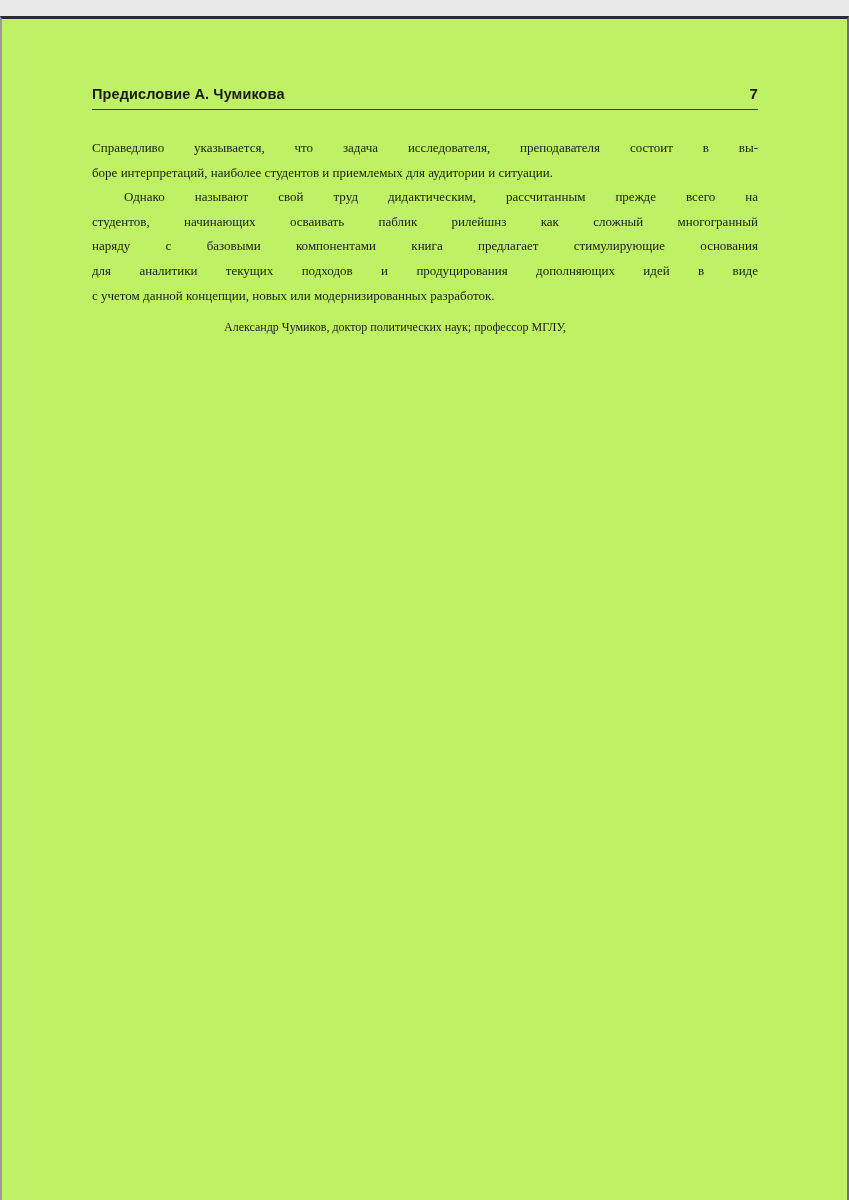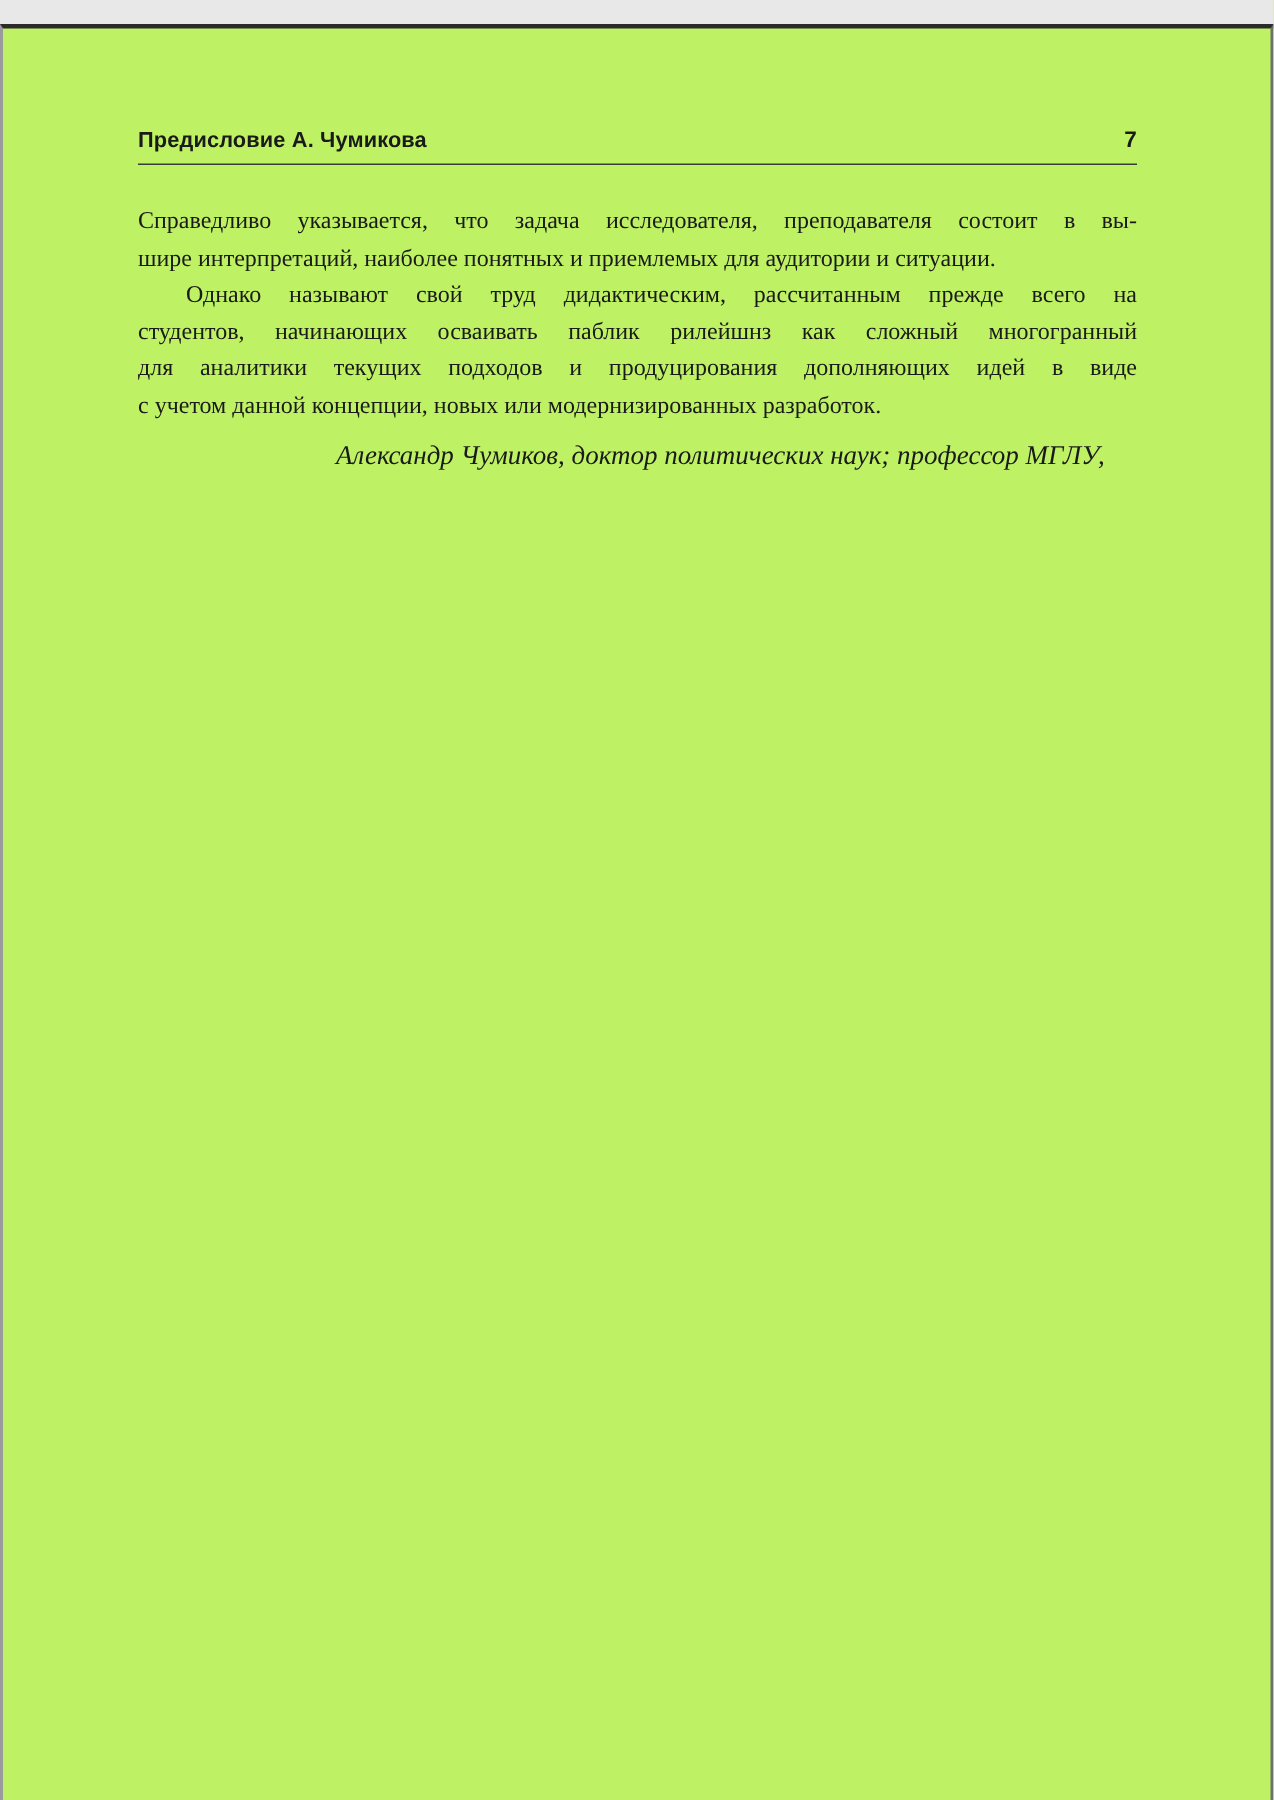--- a/index.html
+++ b/index.html
@@ -41,42 +41,41 @@
     }
     .header-rule {
       margin-top: 7px;
       border: 0;
       border-top: 1.5px solid #3a3a3a;
       height: 0;
     }
     .body-text {
       margin-top: 26px;
       font-family: "Liberation Serif", serif;
-      font-size: 16px;
+      font-size: 13px;
       color: #1a1a1a;
     }
     .paragraph { margin: 0; }
     .line {
       line-height: 24.6px;
       text-align: justify;
       text-align-last: justify;
       white-space: normal;
     }
     .line.last {
       text-align-last: left;
     }
     .paragraph.indent .line:first-child {
       text-indent: 32px;
     }
     .signature {
       margin-top: 7px;
       margin-left: 132px;
       font-family: "Liberation Serif", serif;
-      font-style: italic;
-      font-size: 18px;
+      font-size: 12px;
       color: #1a1a1a;
     }
     .signature .line {
       line-height: 24.3px;
       text-align: left;
       text-align-last: left;
     }
   </style>
 </head>
 <body>
@@ -87,25 +86,26 @@
     <div class="header">
       <span class="header-title">Предисловие А. Чумикова</span>
       <span class="page-number">7</span>
     </div>
 
     <hr class="header-rule">
 
     <div class="body-text">
         <div class="paragraph">
           <div class="line">Справедливо указывается, что задача исследователя, преподавателя состоит в вы-</div>
-          <div class="line last">шире интерпретаций, наиболее понятных и приемлемых для аудитории и ситуации.</div>
+          <div class="line last">боре интерпретаций, наиболее студентов и приемлемых для аудитории и ситуации.</div>
         </div>
         <div class="paragraph indent">
           <div class="line">Однако называют свой труд дидактическим, рассчитанным прежде всего на</div>
           <div class="line">студентов, начинающих осваивать паблик рилейшнз как сложный многогранный</div>
+          <div class="line">наряду с базовыми компонентами книга предлагает стимулирующие основания</div>
           <div class="line">для аналитики текущих подходов и продуцирования дополняющих идей в виде</div>
           <div class="line last">с учетом данной концепции, новых или модернизированных разработок.</div>
         </div>
       </div>
 
     <div class="signature">
         <div class="line">Александр Чумиков, доктор политических наук; профессор МГЛУ,</div>
       </div>
 
   </div>

